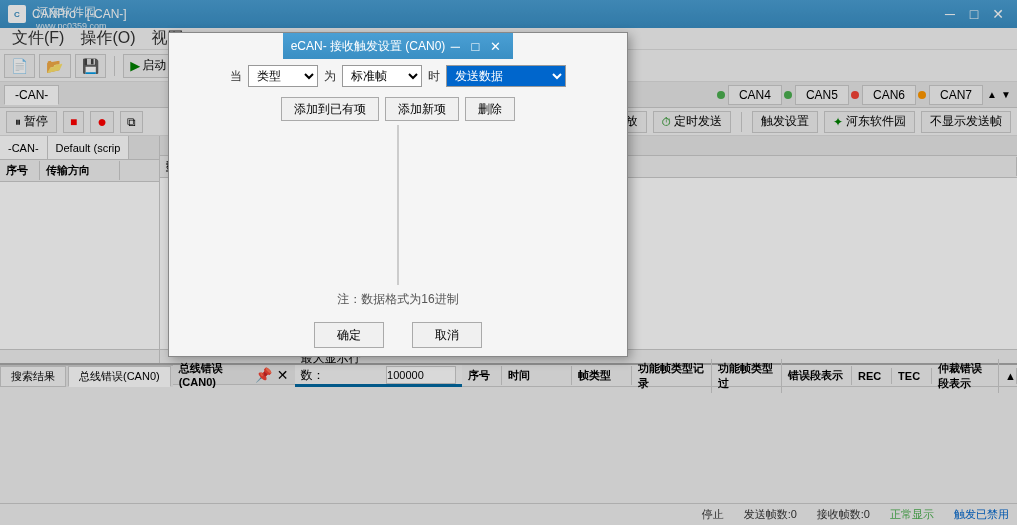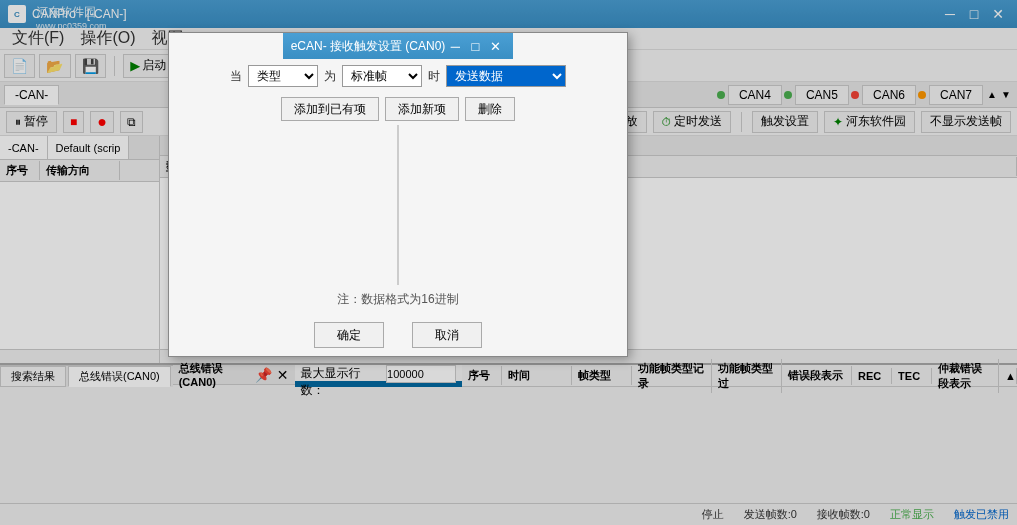--- a/index.html
+++ b/index.html
@@ -60,21 +60,21 @@
     .right-th { padding: 2px 6px; border-right: 1px solid #ccc; font-size: 11px; font-weight: bold; }
     .right-table-body { flex: 1; background: white; overflow: auto; }
 
     
     .h-scroll { height: 14px; background: #f0f0f0; border-top: 1px solid #ccc; }
 
     
     .bottom-section { height: 140px; display: flex; border-top: 2px solid #aaa; flex-shrink: 0; }
     .bottom-title-bar { background: #e8e8e8; height: 20px; display: flex; align-items: center; padding: 0 6px; border-bottom: 1px solid #ccc; }
     .bottom-title { font-size: 11px; font-weight: bold; }
-    .bottom-controls { height: 22px; display: flex; align-items: flex-start; padding: 0 6px; background: #f5f5f5; border-bottom: 6px solid #0369a1; gap: 8px; }
+    .bottom-controls { height: 22px; display: flex; align-items: flex-end; padding: 0 6px; background: #f5f5f5; border-bottom: 3px solid #0369a1; gap: 8px; }
     .bottom-table-header { display: flex; background: #f0f0f0; border-bottom: 1px solid #ccc; height: 22px; align-items: center; }
     .bottom-th { padding: 2px 6px; border-right: 1px solid #ccc; font-size: 11px; font-weight: bold; }
     .bottom-table-body { flex: 1; background: white; overflow: auto; }
 
     
     .status-bar { height: 22px; background: #f0f0f0; border-top: 1px solid #ccc; display: flex; align-items: center; padding: 0 8px; gap: 20px; flex-shrink: 0; }
     .status-item { font-size: 11px; color: #333; }
     .status-item.green { color: #4caf50; }
     .status-item.blue { color: #0066cc; }
 

